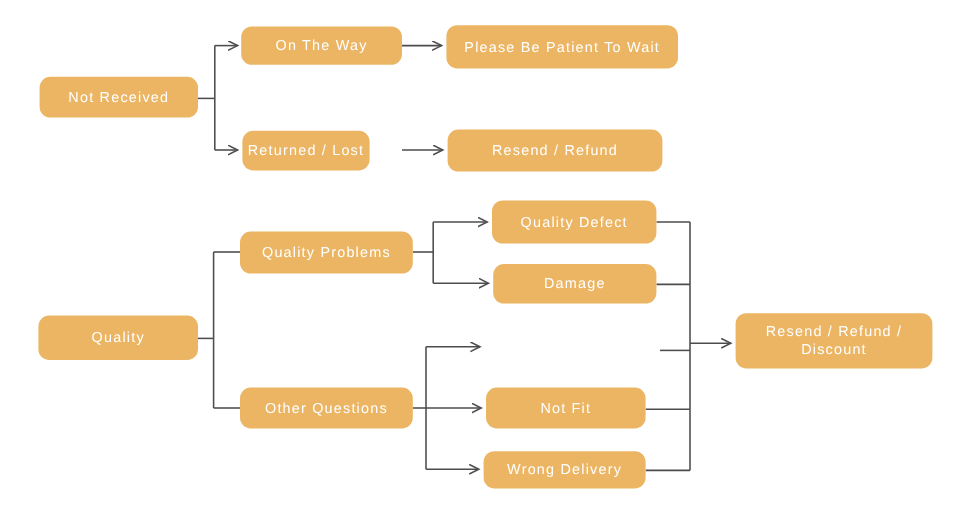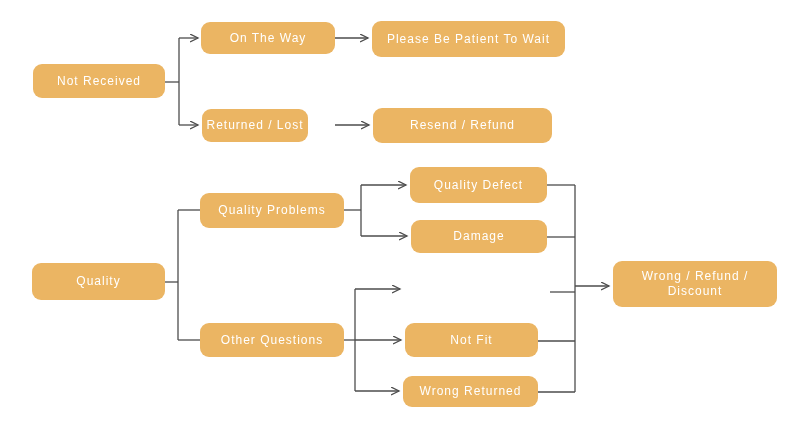--- a/index.html
+++ b/index.html
@@ -113,16 +113,16 @@
   <div class="node n-on-the-way">On The Way</div>
   <div class="node n-please-wait">Please Be Patient To Wait</div>
   <div class="node n-returned-lost">Returned / Lost</div>
   <div class="node n-resend-refund">Resend / Refund</div>
   <div class="node n-received">Quality</div>
   <div class="node n-quality-problems">Quality Problems</div>
   <div class="node n-other-questions">Other Questions</div>
   <div class="node n-quality-defect">Quality Defect</div>
   <div class="node n-damage">Damage</div>
   <div class="node n-not-fit">Not Fit</div>
-  <div class="node n-wrong-delivery">Wrong Returned</div>
-  <div class="node n-resend-discount">Wrong / Refund / Discount</div>
+  <div class="node n-wrong-delivery">Wrong Delivery</div>
+  <div class="node n-resend-discount">Resend / Refund / Discount</div>
 
 </div>
 
 </body></html>

